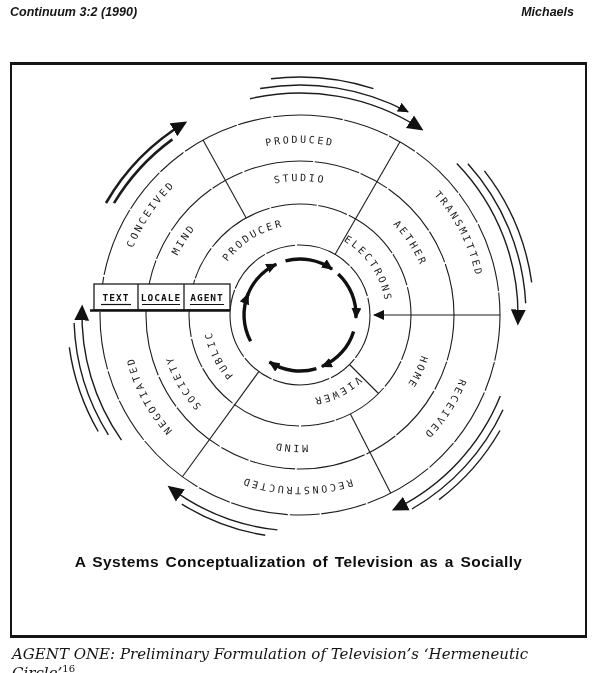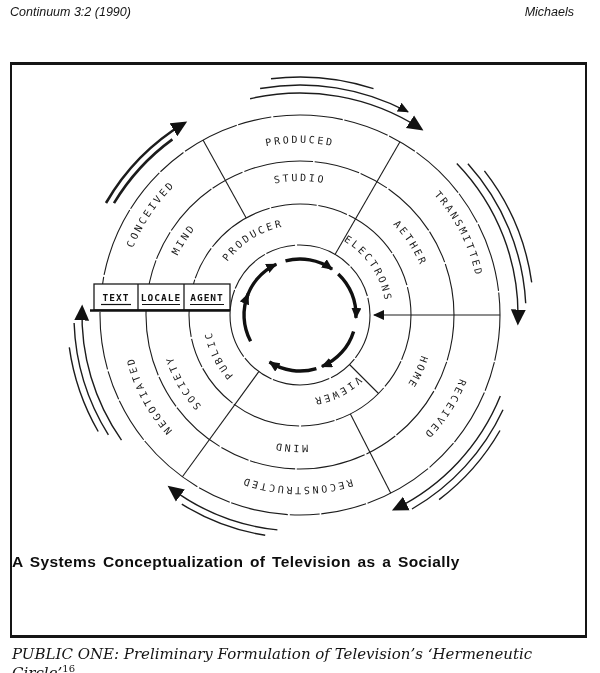--- a/index.html
+++ b/index.html
@@ -1,39 +1,39 @@
 <!DOCTYPE html>
 <html><head>
 <meta charset="utf-8">
 <style>
   html,body{margin:0;padding:0;}
   body{
     width:600px;height:673px;position:relative;background:#ffffff;
     font-family:"Liberation Sans",sans-serif;color:#111;overflow:hidden;
   }
-  .hdr{position:absolute;top:5px;font-size:12.5px;font-weight:normal;font-style:italic;color:#151515;}
+  .hdr{position:absolute;top:5px;font-size:12.5px;font-weight:bold;font-style:italic;color:#151515;}
   .hdr-left{left:10px;}
   .hdr-right{right:26px;margin-left:36px;}
   .fig-box{
     position:absolute;left:10px;top:62px;width:573px;height:570px;
     border-style:solid;border-color:#151515;
     border-top-width:3px;border-bottom-width:3px;border-left-width:2px;border-right-width:2px;
     background:#fff;
   }
   svg{display:block;}
   .ring{fill:none;stroke:#1c1c1c;stroke-width:1.1;}
   circle.ring{stroke-dasharray:46 1.6 30 2 58 1.5 34 2 70 1.6;}
   .flow{fill:none;stroke:#101010;stroke-width:3.4;}
   .arc{fill:none;stroke:#1c1c1c;stroke-width:1.4;}
   .arc.thick{stroke-width:2.6;}
   .ringlabel{font-family:"DejaVu Sans Mono",monospace;font-size:10px;letter-spacing:2.5px;fill:#1a1a1a;}
   .boxlabel{font-family:"DejaVu Sans Mono",monospace;font-size:9.5px;font-weight:bold;letter-spacing:1px;fill:#111;}
   .mk{fill:#111;stroke:none;}
   .caption{
-    margin-top:7px;font-weight:bold;font-size:15.5px;
+    margin-top:7px;text-align:center;font-weight:bold;font-size:15.5px;
     letter-spacing:0.4px;word-spacing:2px;line-height:23px;color:#0d0d0d;
   }
   .fig-caption{
     position:absolute;left:12px;top:645px;width:580px;
     font-family:"DejaVu Serif",serif;font-style:italic;font-size:15px;color:#141414;
   }
   .fig-caption sup{font-style:normal;font-size:10px;}
 </style>
 </head>
 <body>
@@ -152,15 +152,15 @@
       <line x1="178" y1="239.5" x2="212" y2="239.5" stroke="#111" stroke-width="1.2"></line>
     </g>
   </svg>
 
   <div class="caption">
     <div>A Systems Conceptualization of Television as a Socially</div>
   </div>
 </div>
 
 <div class="fig-caption">
-  <span>PUBLIC ONE:</span>
+  <span>AGENT ONE:</span>
   <span>Preliminary Formulation of Television’s ‘Hermeneutic Circle’</span><sup>16</sup>
 </div>
 
 </body></html>

